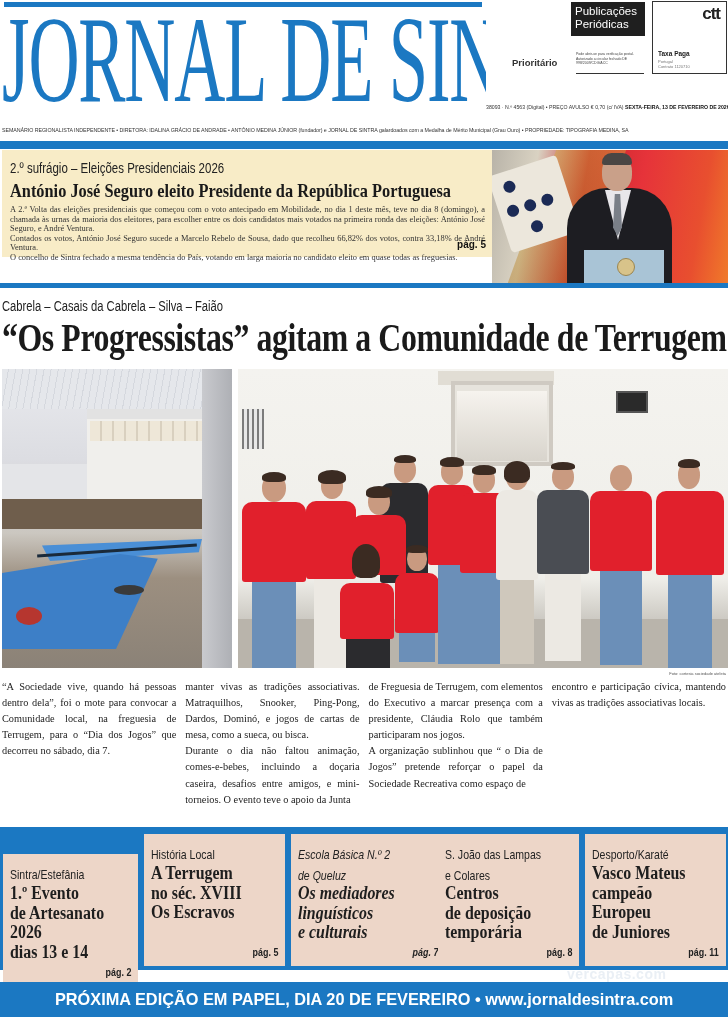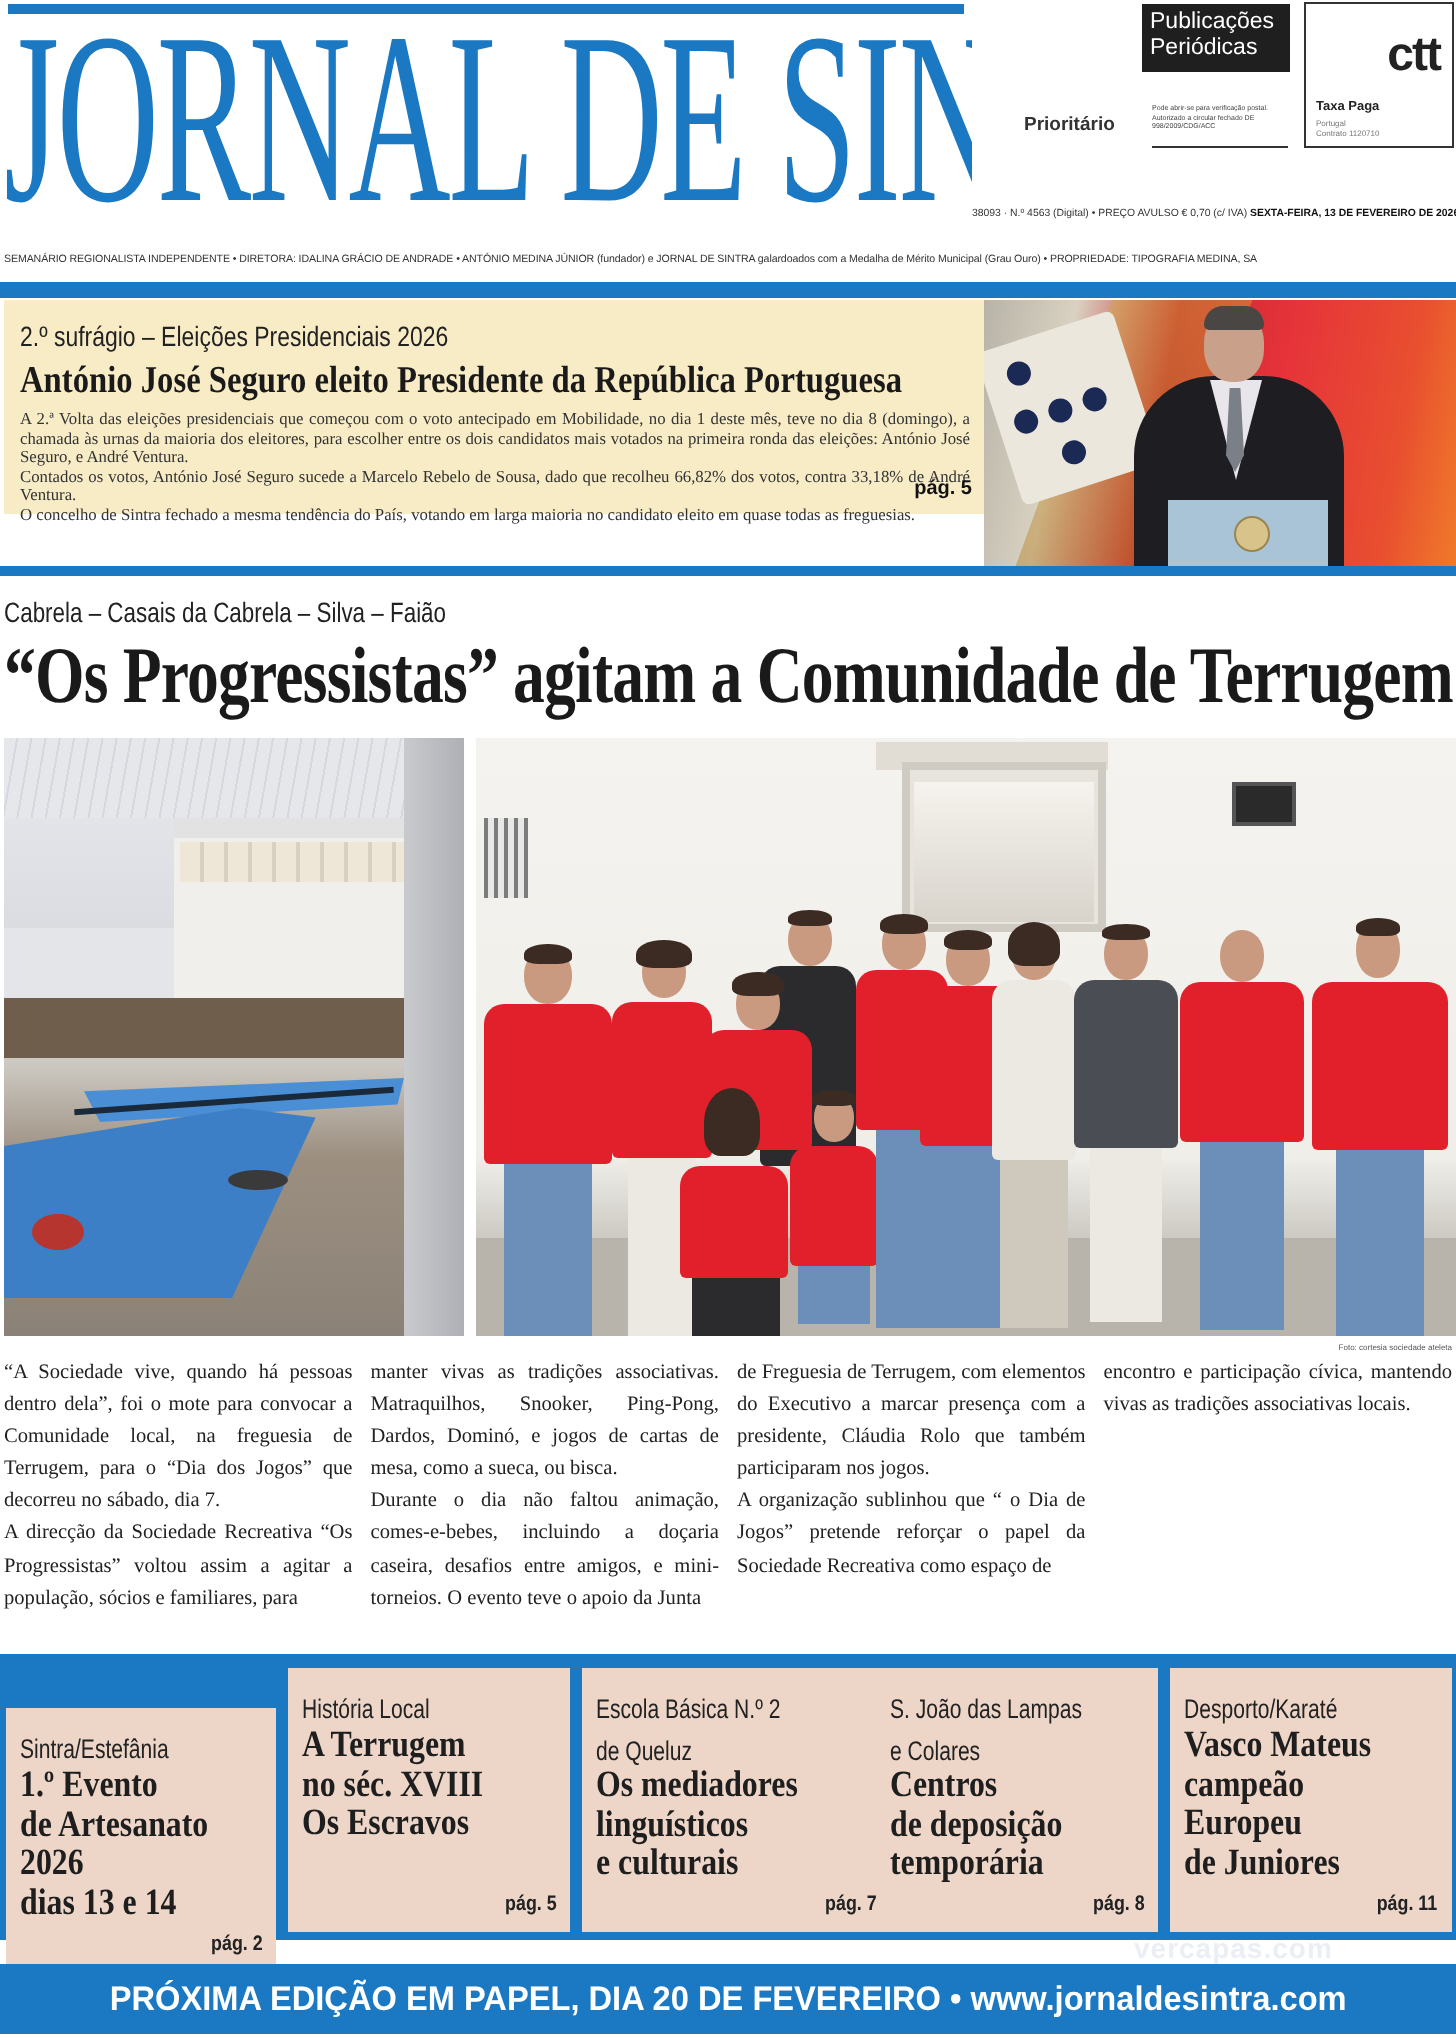--- a/index.html
+++ b/index.html
@@ -18,22 +18,22 @@
   .pub-box {
     position: absolute; left: 571px; top: 2px; width: 74px; height: 34px;
     background: #1f1f1f; color: #fff; font-family: "Liberation Sans", sans-serif;
     font-size: 11.5px; line-height: 13px; padding: 3px 4px;
   }
   .ctt-box {
     position: absolute; left: 652px; top: 1px; width: 75px; height: 73px;
     border: 1.5px solid #333; background: #fff;
   }
   .ctt-logo {
-    position: absolute; right: 6px; top: 12px; font-family: "Liberation Sans", sans-serif;
-    font-weight: bold; font-size: 24px; color: #222; letter-spacing: -1px;
+    position: absolute; right: 6px; top: 2px; font-family: "Liberation Sans", sans-serif;
+    font-weight: bold; font-size: 17px; color: #222; letter-spacing: -1px;
   }
   .ctt-taxa { position: absolute; left: 5px; top: 48px; font-family: "Liberation Sans", sans-serif; font-size: 6.5px; font-weight: bold; color:#222; }
   .ctt-small { position: absolute; left: 5px; top: 57px; font-family: "Liberation Sans", sans-serif; font-size: 4px; line-height: 5px; color:#777; }
   .prioritario {
     position: absolute; left: 512px; top: 57px; font-family: "Liberation Sans", sans-serif;
     font-weight: bold; font-size: 9.5px; color: #333;
   }
   .fine-print {
     position: absolute; left: 576px; top: 52px; width: 68px; height: 22px;
     font-family: "Liberation Sans", sans-serif; font-size: 3.5px; line-height: 4.5px; color: #444;
@@ -341,21 +341,20 @@
     <div class="p-hair" style="left:24px;top:-2px;width:22px;height:9px"></div>
     <div class="p-shirt" style="left:2px;top:30px;width:68px;height:84px"></div>
     <div class="p-jeans" style="left:14px;top:114px;width:44px;height:93px"></div>
   </div>
 </div>
 <div class="photo-credit">Foto: cortesia sociedade ateleta</div>
 
 <div class="article-cols">
   <div class="article-col">
     <p>“A Sociedade vive, quando há pessoas dentro dela”, foi o mote para convocar a Comunidade local, na freguesia de Terrugem, para o “Dia dos Jogos” que decorreu no sábado, dia 7.</p>
-    <p>A direcção da Sociedade Recreativa “Os Progressistas” voltou assim a agitar a população, sócios e familiares, para</p>
   </div>
   <div class="article-col">
     <p>manter vivas as tradições associativas. Matraquilhos, Snooker, Ping-Pong, Dardos, Dominó, e jogos de cartas de mesa, como a sueca, ou bisca.</p>
     <p>Durante o dia não faltou animação, comes-e-bebes, incluindo a doçaria caseira, desafios entre amigos, e mini-torneios. O evento teve o apoio da Junta</p>
   </div>
   <div class="article-col">
     <p>de Freguesia de Terrugem, com elementos do Executivo a marcar presença com a presidente, Cláudia Rolo que também participaram nos jogos.</p>
     <p>A organização sublinhou que “ o Dia de Jogos” pretende reforçar o papel da Sociedade Recreativa como espaço de</p>
   </div>
   <div class="article-col">
@@ -373,21 +372,21 @@
 dias 13 e 14</div>
   <div class="teaser-page">pág. 2</div>
 </div>
 <div class="teaser" style="left:144px;width:141px;">
   <div class="teaser-kicker">História Local</div>
   <div class="teaser-title" style="top:30px">A Terrugem
 no séc. XVIII
 Os Escravos</div>
   <div class="teaser-page">pág. 5</div>
 </div>
-<div class="teaser" style="left:291px;width:154px;">
+<div class="teaser" style="left:291px;width:154px;font-style:italic;">
   <div class="teaser-kicker" style="white-space:pre-line">Escola Básica N.º 2
 de Queluz</div>
   <div class="teaser-title" style="top:50px">Os mediadores
 linguísticos
 e culturais</div>
   <div class="teaser-page">pág. 7</div>
 </div>
 <div class="teaser" style="left:438px;width:141px;">
   <div class="teaser-kicker" style="white-space:pre-line">S. João das Lampas
 e Colares</div>

